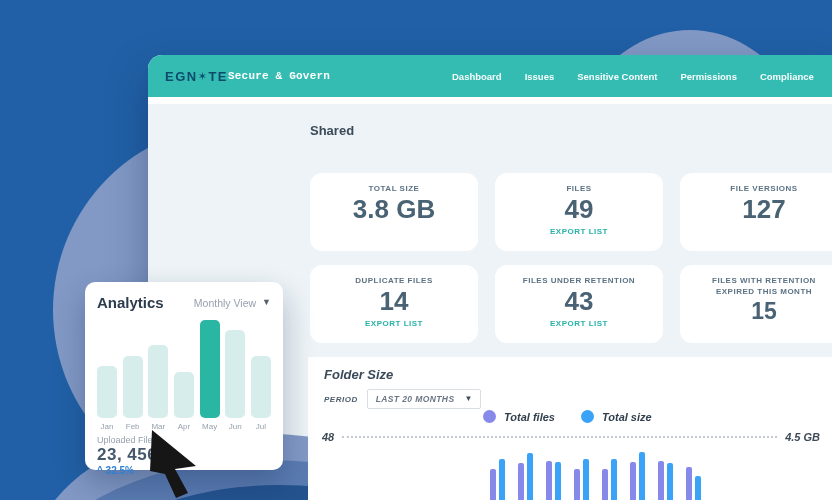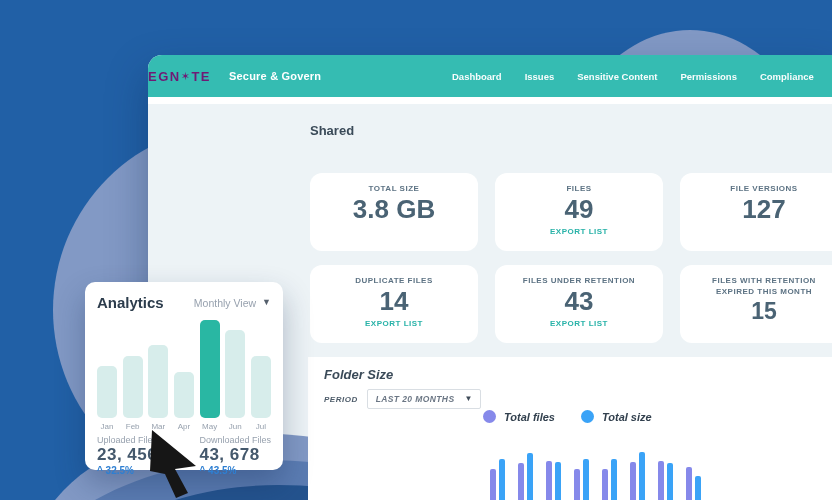--- a/index.html
+++ b/index.html
@@ -11,23 +11,23 @@
   .blob { position:absolute; background:#8299c5; }
   .blob-top { left:545px; top:30px; width:290px; height:400px; border-radius:50%; }
   .blob-left { left:53px; top:124px; width:372px; height:372px; border-radius:50%; }
 
   
   .window { position:absolute; left:148px; top:55px; width:684px; height:445px;
             background:#ffffff; border-radius:14px 0 0 0; z-index:2;
             box-shadow:0 18px 40px rgba(10,35,75,.35); }
   .win-header { position:absolute; left:0; top:0; width:100%; height:42px; background:#35bcb2;
                 border-radius:14px 0 0 0; display:flex; align-items:center; }
-  .brand { color:#701a75; font-size:13px; font-weight:700; letter-spacing:1.5px; white-space:nowrap; }
+  .brand { margin-left:17px; color:#0c4a6e; font-size:13px; font-weight:700; letter-spacing:1.5px; white-space:nowrap; }
   .brand .glyph { font-size:11px; font-weight:400; position:relative; top:-1px; }
-  .product { margin-left:18px; color:#fff; font-size:11px; font-weight:700; letter-spacing:.2px; white-space:nowrap; }
+  .product { color:#fff; font-size:11px; font-weight:700; letter-spacing:.2px; white-space:nowrap;font-family:Liberation Mono, monospace; }
   .nav { position:absolute; left:295px; top:0; height:42px; display:flex; align-items:center; gap:14px; white-space:nowrap; }
   .nav span { color:rgba(255,255,255,.96); font-size:9.5px; font-weight:700; cursor:pointer;margin-left:9px; }
   .win-body { position:absolute; left:0; top:49px; width:100%; height:396px; background:#edf3f6; }
 
   .shared-title { position:absolute; left:162px; top:68px; font-size:13px; font-weight:700; color:#3a4a58; }
   .toggle-row { position:absolute; left:162px; top:88px; display:flex; align-items:center; gap:13px; }
   .toggle { position:relative; width:36px; height:14px; background:#8fd4cd; border-radius:8px; cursor:pointer; }
   .toggle .knob { position:absolute; right:-1px; top:-2px; width:18px; height:18px; border-radius:50%; background:#2eb4a8; }
   .toggle-label { font-size:11px; color:#98a3b0; }
 
@@ -158,20 +158,25 @@
     <div class="fs-legend">
         <div class="legend-item">
           <span class="legend-dot" style="background: rgb(134, 137, 234);"></span>
           <span class="legend-label">Total files</span>
         </div>
         <div class="legend-item">
           <span class="legend-dot" style="background: rgb(58, 163, 247);"></span>
           <span class="legend-label">Total size</span>
         </div>
       </div>
+    <div class="fs-axis">
+      <span class="tick">48</span>
+      <div class="fs-dots"></div>
+      <span class="tick">4.5 GB</span>
+    </div>
     <div class="fs-bars">
         <div class="fs-pair">
           <div class="fs-bar" style="background: rgb(134, 137, 234); height: 31.5px;"></div>
           <div class="fs-bar" style="background: rgb(58, 163, 247); height: 41.3px;"></div>
         </div>
         <div class="fs-pair">
           <div class="fs-bar" style="background: rgb(134, 137, 234); height: 36.75px;"></div>
           <div class="fs-bar" style="background: rgb(58, 163, 247); height: 46.9px;"></div>
         </div>
         <div class="fs-pair">
@@ -226,25 +231,20 @@
         <span>May</span>
         <span>Jun</span>
         <span>Jul</span>
       </div>
     <div class="an-stats">
         <div class="an-stat">
           <div class="lbl">Uploaded Files</div>
           <div class="val">23, 456</div>
           <div class="delta">^ 32.5%</div>
         </div>
-        <div class="an-stat">
-          <div class="lbl">Downloaded Files</div>
-          <div class="val">43, 678</div>
-          <div class="delta">^ 43.5%</div>
-        </div>
       </div>
   </div>
 
   <svg class="cursor" width="70" height="80" viewBox="0 0 70 80">
     <polygon points="12,5 56,41 35,44 48,68 36,73 25,49 10,46" fill="#161616"></polygon>
   </svg>
 
 </div>
 
 </body></html>

